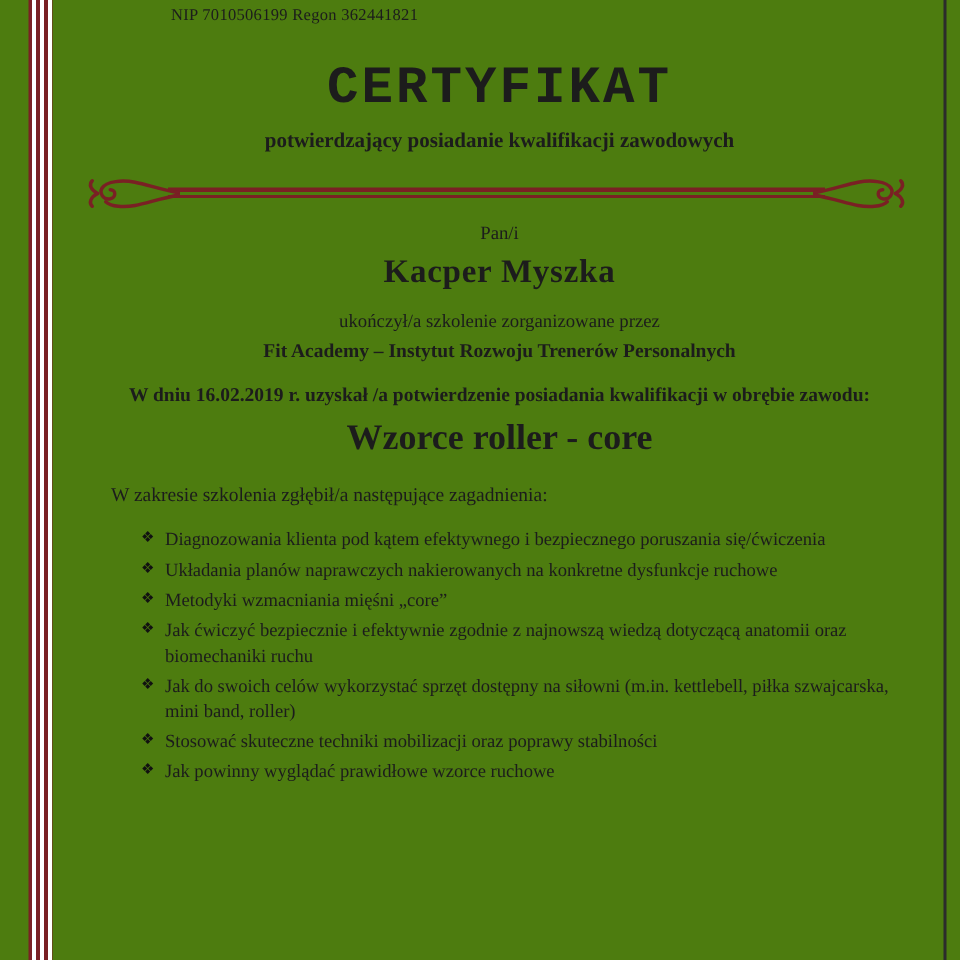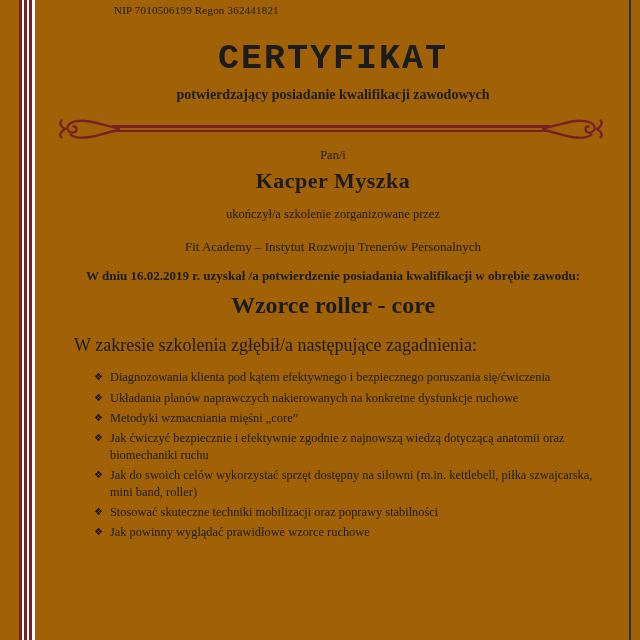--- a/index.html
+++ b/index.html
@@ -3,21 +3,21 @@
 <meta charset="utf-8">
 <style>
   * { margin:0; padding:0; box-sizing:border-box; }
   :root { --accent:#7a2024; --ink:#1c1c1c; }
   html,body { width:640px; height:640px; }
   body {
     background:#ffffff;
     font-family:"Liberation Serif", serif;
     color:var(--ink);
   }
-  .page { position:relative; width:640px; height:640px; overflow:hidden; background:#a16207; }
+  .page { position:relative; width:640px; height:640px; overflow:hidden; background:#4d7c0f; }
 
   
   .border-left {
     position:absolute; left:19px; top:0; bottom:0; width:16px;
     background:repeating-linear-gradient(90deg, var(--accent) 0 2.6px, #ffffff 2.6px 5.2px);
   }
   .edge-right { position:absolute; right:9px; top:0; bottom:0; width:2px; background:#2b2b2b; }
 
   .content { position:absolute; left:48px; right:22px; top:0; }
 
@@ -30,26 +30,26 @@
   .rule { flex:1; height:7px; border-top:3px solid var(--accent); border-bottom:2px solid var(--accent); margin:0 -8px; position:relative; z-index:0; }
   .flourish { flex:0 0 auto; display:flex; position:relative; z-index:1; }
   .flourish svg { stroke:var(--accent); fill:none; stroke-width:2.3; stroke-linecap:round; }
   .flourish.right svg { transform:scaleX(-1); }
 
   .salutation { margin-top:6px; text-align:center; font-size:12.5px; }
   .name { margin-top:5px; text-align:center; font-size:22px; font-weight:bold; letter-spacing:.5px; }
 
   .birth { margin-top:29px; text-align:center; font-size:12.5px; }
   .completion { margin-top:13px; text-align:center; font-size:12.5px; }
-  .organizer { margin-top:17px; text-align:center; font-size:13px; font-weight:normal; }
+  .organizer { margin-top:4px; text-align:center; font-size:13px; font-weight:bold; }
   .qualification { margin:12px auto 0; text-align:center; font-size:13px; line-height:1.35; max-width:520px;font-weight:bold; }
 
   .course { margin-top:8px; text-align:center; font-size:24px; font-weight:bold; }
 
-  .intro { margin-top:16px; margin-left:26px; font-size:18px; }
+  .intro { margin-top:16px; margin-left:26px; font-size:13px; }
 
   .topics { margin:13px 18px 0 46px; list-style:none; }
   .topics li { display:flex; gap:7px; margin-bottom:4px; font-size:12.4px; line-height:1.32; }
   .bullet { flex:0 0 auto; font-family:"DejaVu Sans", sans-serif; font-size:10px; line-height:16px; color:#111; }
 </style>
 </head>
 <body>
 
 <div class="page">
 

